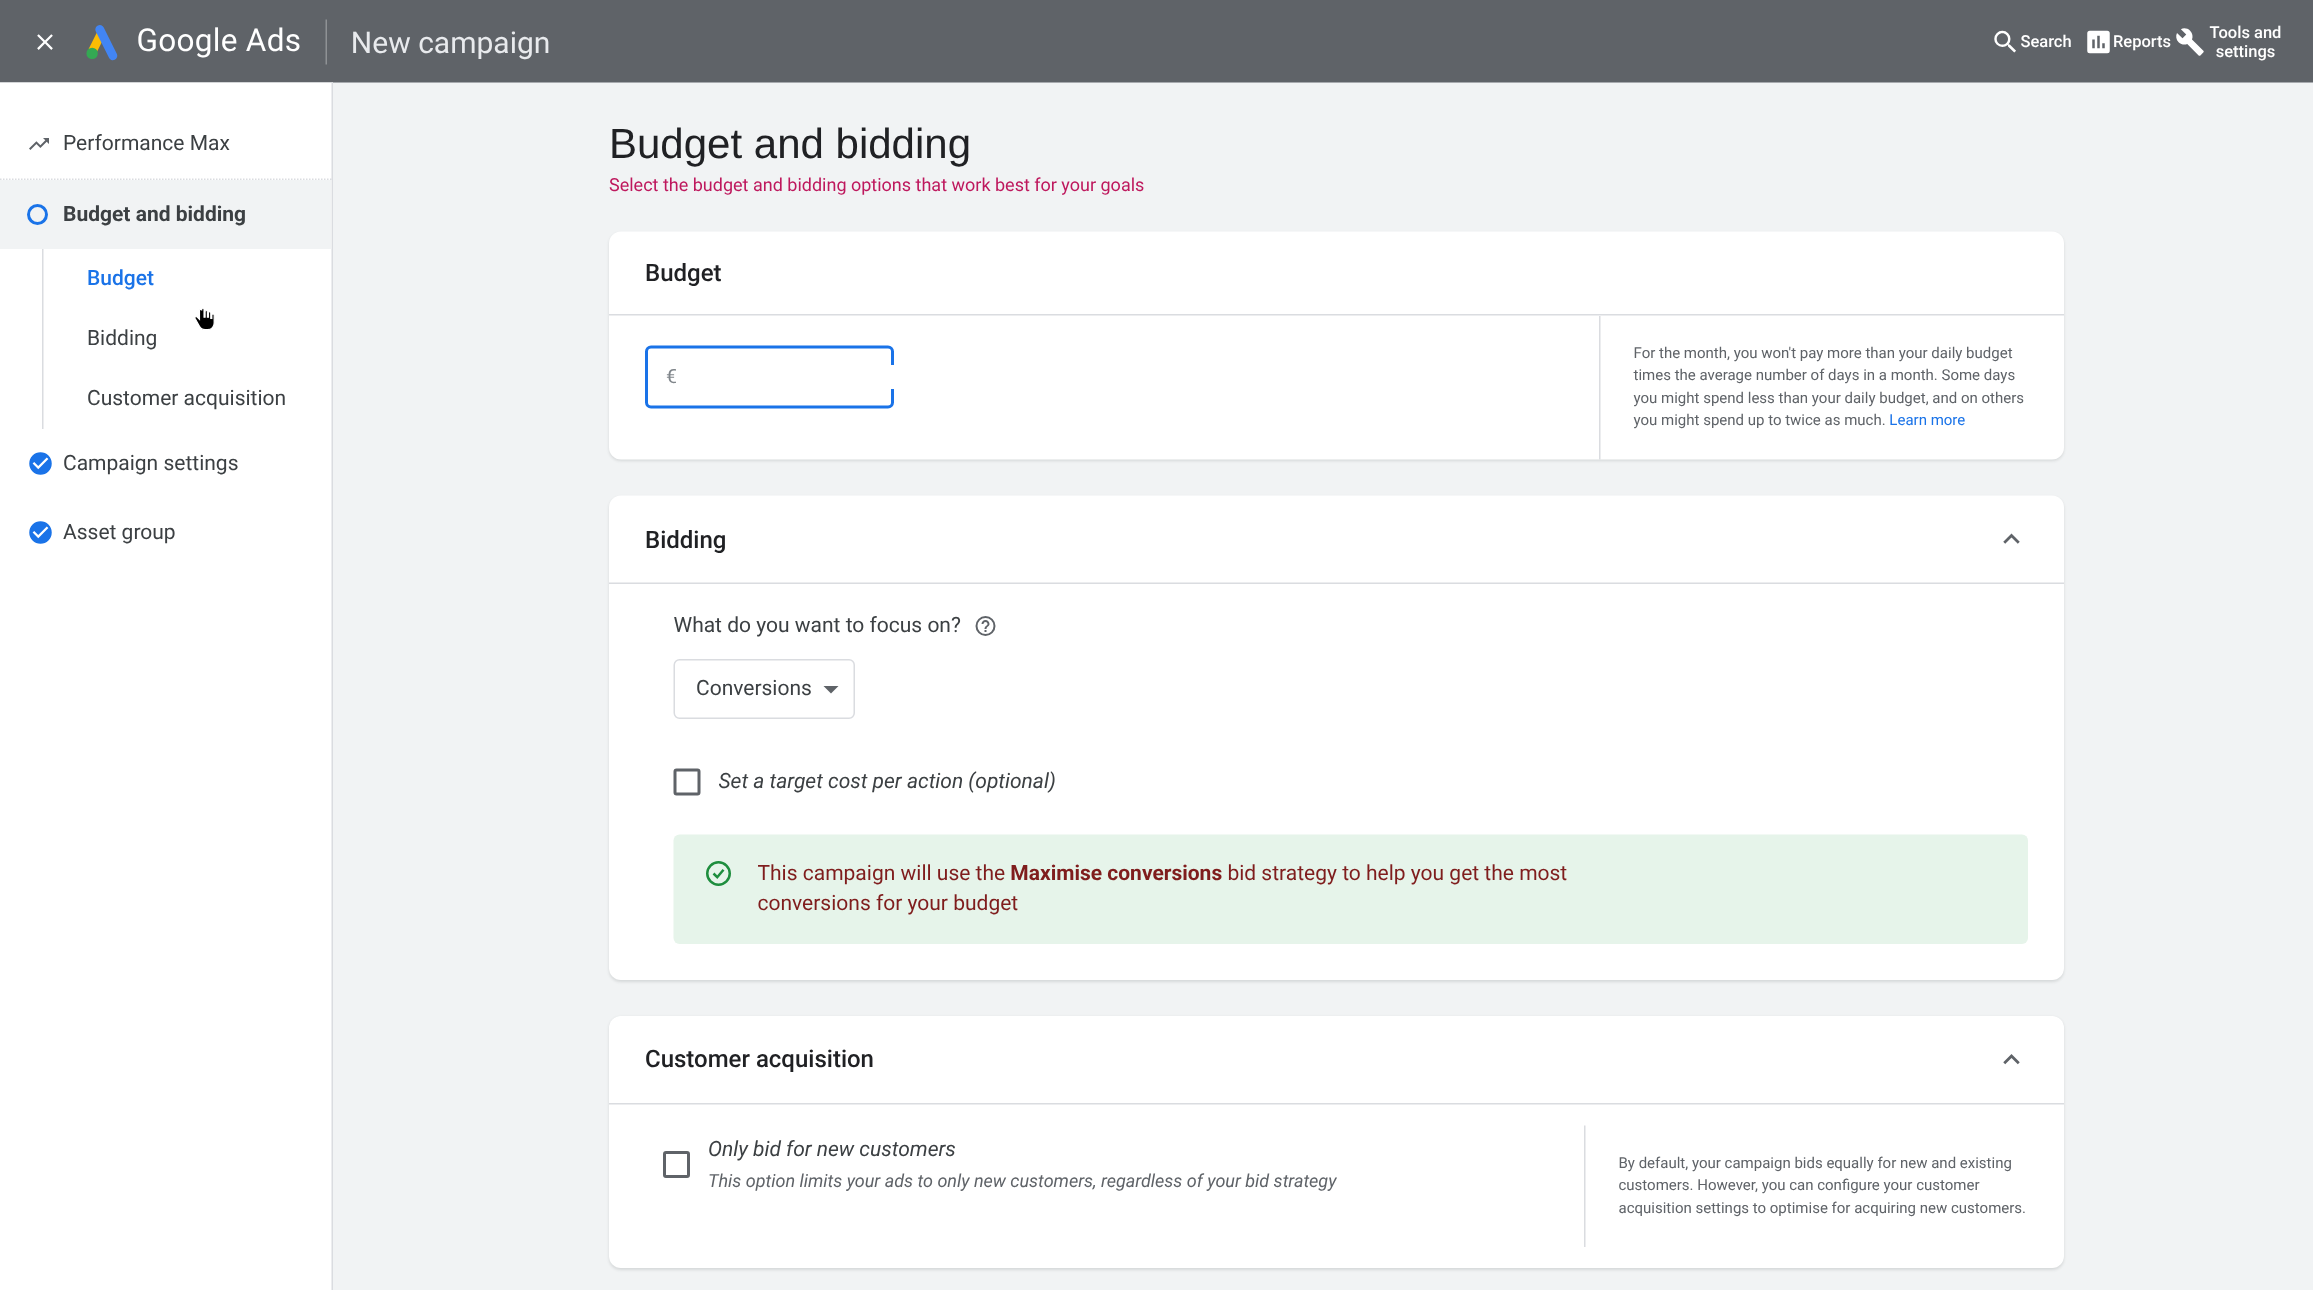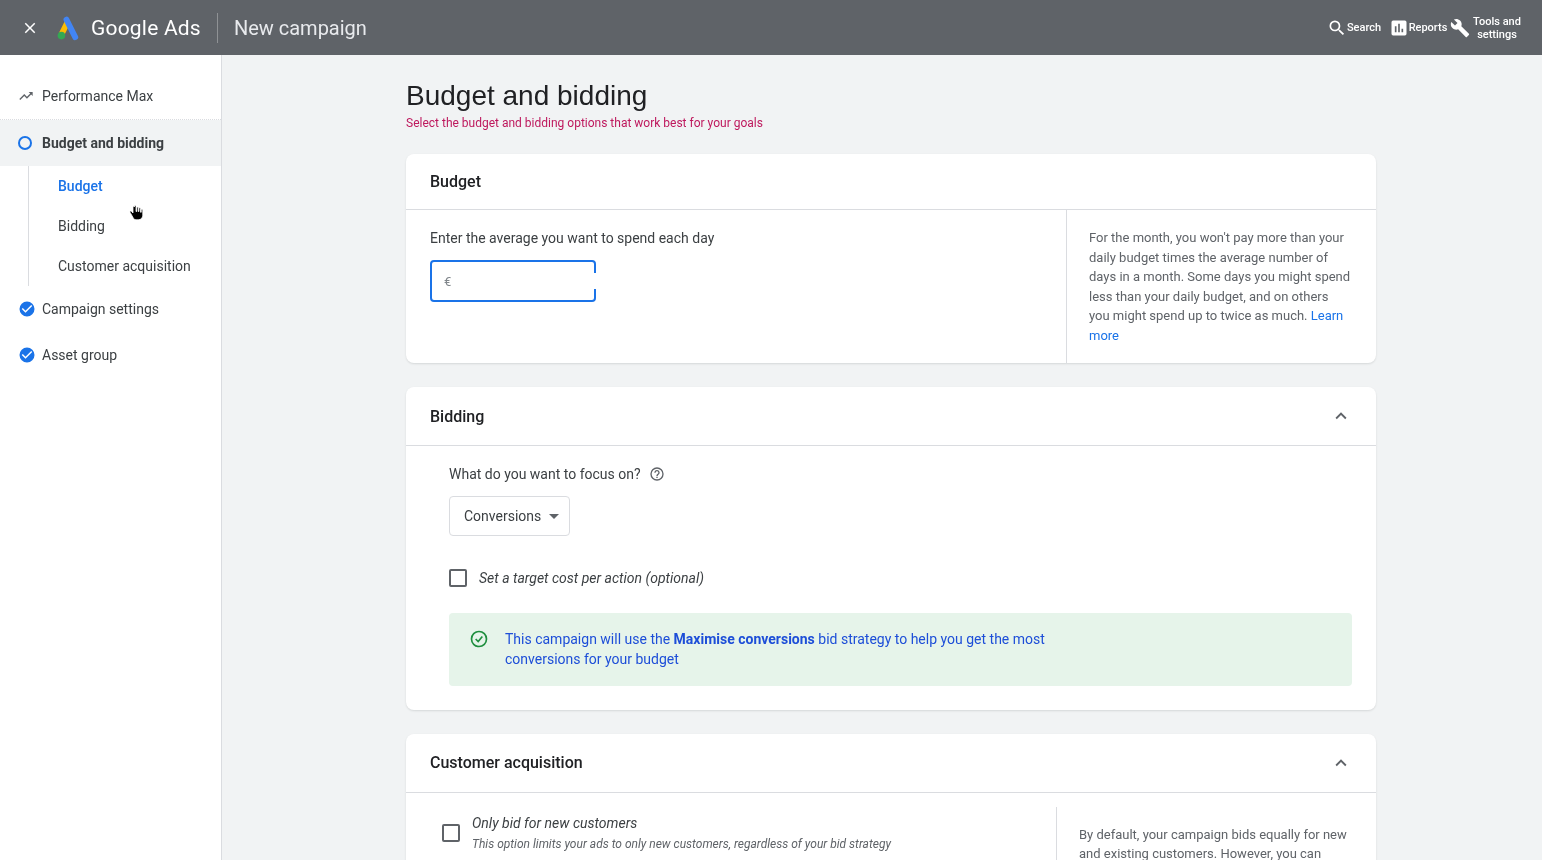--- a/index.html
+++ b/index.html
@@ -211,24 +211,24 @@
     cursor:pointer;
   }
 
   .info-banner {
     background:#e6f4ea;
     border-radius:4px;
     padding:16px 20px;
     display:flex; align-items:flex-start; gap:16px;
     margin-top:26px;
   }
-  .info-banner .msg { color:#1d4ed8; font-size:14px; line-height:1.45; max-width:540px; }
+  .info-banner .msg { color:#7f1d1d; font-size:14px; line-height:1.45; max-width:540px; }
 
   .help-text {
-    font-size:13px;
+    font-size:10px;
     color:#5f6368;
     line-height:1.5;
   }
   .help-text a, .learn-link { color:#1a73e8; text-decoration:none; cursor:pointer; }
   .sub-desc { font-size:12px; color:#5f6368; margin-top:6px; }
 
   .cursor-pointer-overlay {
     position:absolute;
     left: 127px; top: 202px;
     pointer-events:none;
@@ -335,21 +335,20 @@
     <div class="main-inner">
       <h1 class="page-title">Budget and bidding</h1>
       <div class="page-subtitle">Select the budget and bidding options that work best for your goals</div>
 
       <div class="card">
         <div class="card-header">
           <span>Budget</span>
         </div>
         <div class="card-split">
           <div class="left">
-            <div class="field-label">Enter the average you want to spend each day</div>
             <div class="currency-input-wrap">
               <span class="currency-symbol">€</span>
               <input class="currency-input" type="text" autofocus="" value="" style="">
             </div>
           </div>
           <div class="right">
             <div class="help-text">
               <span>For the month, you won't pay more than your daily budget times the average number of days in a month. Some days you might spend less than your daily budget, and on others you might spend up to twice as much. </span><a class="learn-link">Learn more</a>
             </div>
           </div>

